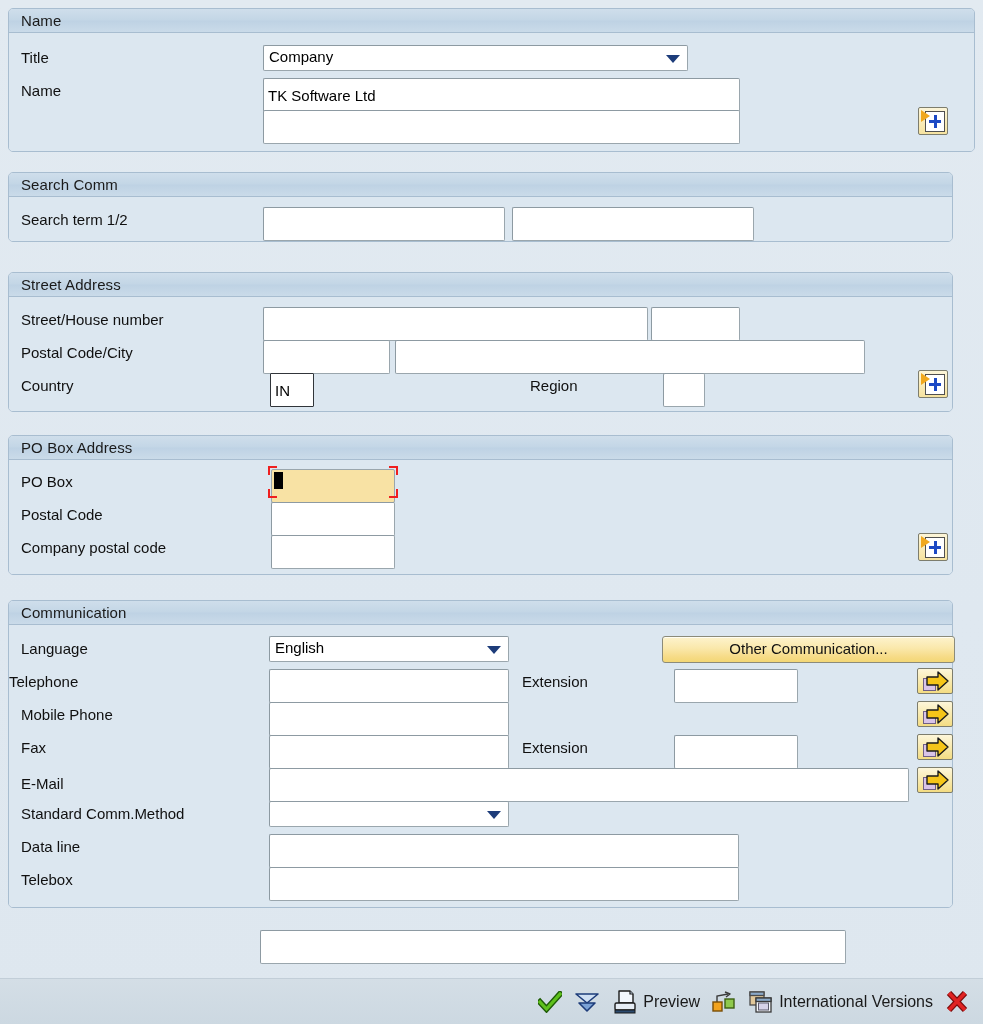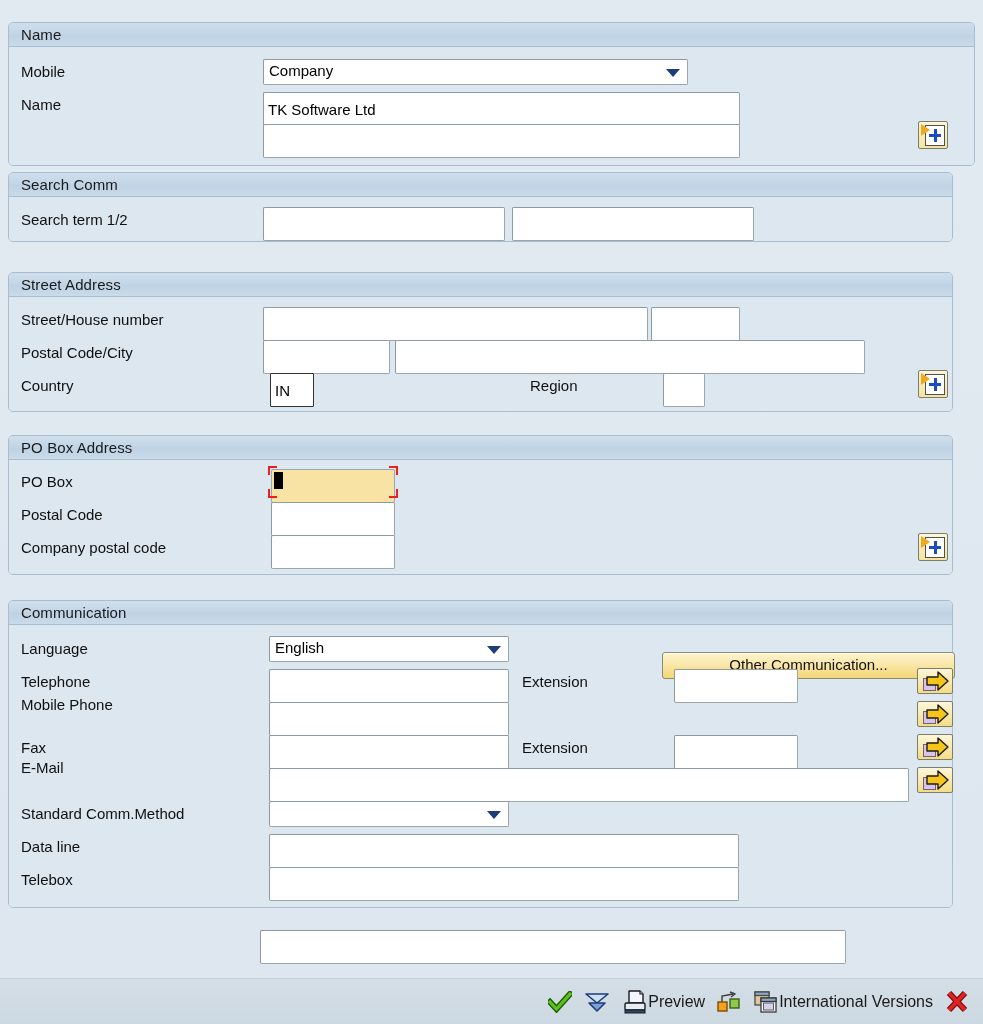--- a/index.html
+++ b/index.html
@@ -141,21 +141,20 @@
     background: linear-gradient(180deg,#fdf3cd 0%, #fae8ab 45%, #f6db86 80%, #f3d775 100%);
     border: 1px solid #8b8b7a;
     border-radius: 3px;
     font-family: "Liberation Sans", sans-serif;
     font-size: 15px;
     color: #111;
     text-align: center;
     line-height: 24px;
     cursor: default;
     box-shadow: inset 0 1px 0 #fffdf1;
-    margin-top: 16px;
   }
 
   
   .detail-btn {
     position: absolute;
     width: 30px; height: 28px;
     box-sizing: border-box;
     background: linear-gradient(180deg,#fcf5d8 0%, #f6e3a0 100%);
     border: 1px solid #7d7d6d;
     border-radius: 2px;
@@ -216,38 +215,39 @@
     right: 14px;
     top: 0;
     height: 100%;
     display: flex;
     align-items: center;
     gap: 12px;
   }
   .f-item {
     display: flex;
     align-items: center;
+    gap: 5px;
     font-size: 16px;
     color: #1a1a1a;
     cursor: default;
   }
   .f-item .f-label { line-height: 18px; }
 
   .ftr-ico { display: block; }
 </style>
 </head>
 <body>
 
 <div class="page">
 
-  <div class="group" style="left:8px; top:8px; width:967px; height:144px;margin-top:14px;">
+  <div class="group" style="left:8px; top:8px; width:967px; height:144px;">
     <div class="group-header">Name</div>
     <div class="group-body">
 
-      <div class="lbl" style="left:12px; top:16px;">Mobile</div>
+      <div class="lbl" style="left:12px; top:16px;">Title</div>
       <div class="ddl" style="left:254px; top:12px; width:425px; height:26px;">
         <span>Company</span>
         <span class="arrow"></span>
       </div>
 
       <div class="lbl" style="left:12px; top:49px;">Name</div>
       <input class="inp" style="left: 254px; top: 45px; width: 477px; height: 26px;" value="TK Software Ltd">
 
       <input class="inp" style="left: 254px; top: 77px; width: 477px; height: 26px;" value="">
 
@@ -331,52 +331,52 @@
     <div class="group-body">
 
       <div class="lbl" style="left:12px; top:15px;">Language</div>
       <div class="ddl" style="left:260px; top:11px; width:240px; height:26px;">
         <span>English</span>
         <span class="arrow"></span>
       </div>
 
       <div class="btn-yellow" style="left:653px; top:11px; width:293px; height:27px;">Other Communication...</div>
 
-      <div class="lbl" style="left:12px; top:48px;">Telephone</div>
+      <div class="lbl" style="left:0; top:48px;">Telephone</div>
       <input class="inp" style="left: 260px; top: 44px; width: 240px; height: 26px;" value="">
       <div class="lbl" style="left:513px; top:48px;">Extension</div>
       <input class="inp" style="left: 665px; top: 44px; width: 124px; height: 26px;" value="">
       <div class="goto-btn" style="left:908px; top:43px;">
         <div class="doc"></div>
         <svg width="24" height="22" viewBox="0 0 24 22">
           <path d="M1 6 L12 6 L12 1 L22 10 L12 19 L12 14 L1 14 Z" fill="#f5c518" stroke="#1b1b1b" stroke-width="1.4" stroke-linejoin="round"></path>
         </svg>
       </div>
 
-      <div class="lbl" style="left:12px; top:71px;text-align:right;">Mobile Phone</div>
+      <div class="lbl" style="left:12px; top:81px;text-align:right;">Mobile Phone</div>
       <input class="inp" style="left: 260px; top: 77px; width: 240px; height: 26px;" value="">
       <div class="goto-btn" style="left:908px; top:76px;">
         <div class="doc"></div>
         <svg width="24" height="22" viewBox="0 0 24 22">
           <path d="M1 6 L12 6 L12 1 L22 10 L12 19 L12 14 L1 14 Z" fill="#f5c518" stroke="#1b1b1b" stroke-width="1.4" stroke-linejoin="round"></path>
         </svg>
       </div>
 
       <div class="lbl" style="left:12px; top:114px;">Fax</div>
       <input class="inp" style="left: 260px; top: 110px; width: 240px; height: 26px;" value="">
       <div class="lbl" style="left:513px; top:114px;">Extension</div>
       <input class="inp" style="left: 665px; top: 110px; width: 124px; height: 26px;" value="">
       <div class="goto-btn" style="left:908px; top:109px;">
         <div class="doc"></div>
         <svg width="24" height="22" viewBox="0 0 24 22">
           <path d="M1 6 L12 6 L12 1 L22 10 L12 19 L12 14 L1 14 Z" fill="#f5c518" stroke="#1b1b1b" stroke-width="1.4" stroke-linejoin="round"></path>
         </svg>
       </div>
 
-      <div class="lbl" style="left:12px; top:134px;">E-Mail</div>
+      <div class="lbl" style="left:12px; top:150px;">E-Mail</div>
       <input class="inp" style="left: 260px; top: 143px; width: 640px; height: 26px;" value="">
       <div class="goto-btn" style="left:908px; top:142px;">
         <div class="doc"></div>
         <svg width="24" height="22" viewBox="0 0 24 22">
           <path d="M1 6 L12 6 L12 1 L22 10 L12 19 L12 14 L1 14 Z" fill="#f5c518" stroke="#1b1b1b" stroke-width="1.4" stroke-linejoin="round"></path>
         </svg>
       </div>
 
       <div class="lbl" style="left:12px; top:180px;">Standard Comm.Method</div>
       <div class="ddl" style="left:260px; top:176px; width:240px; height:26px;">

